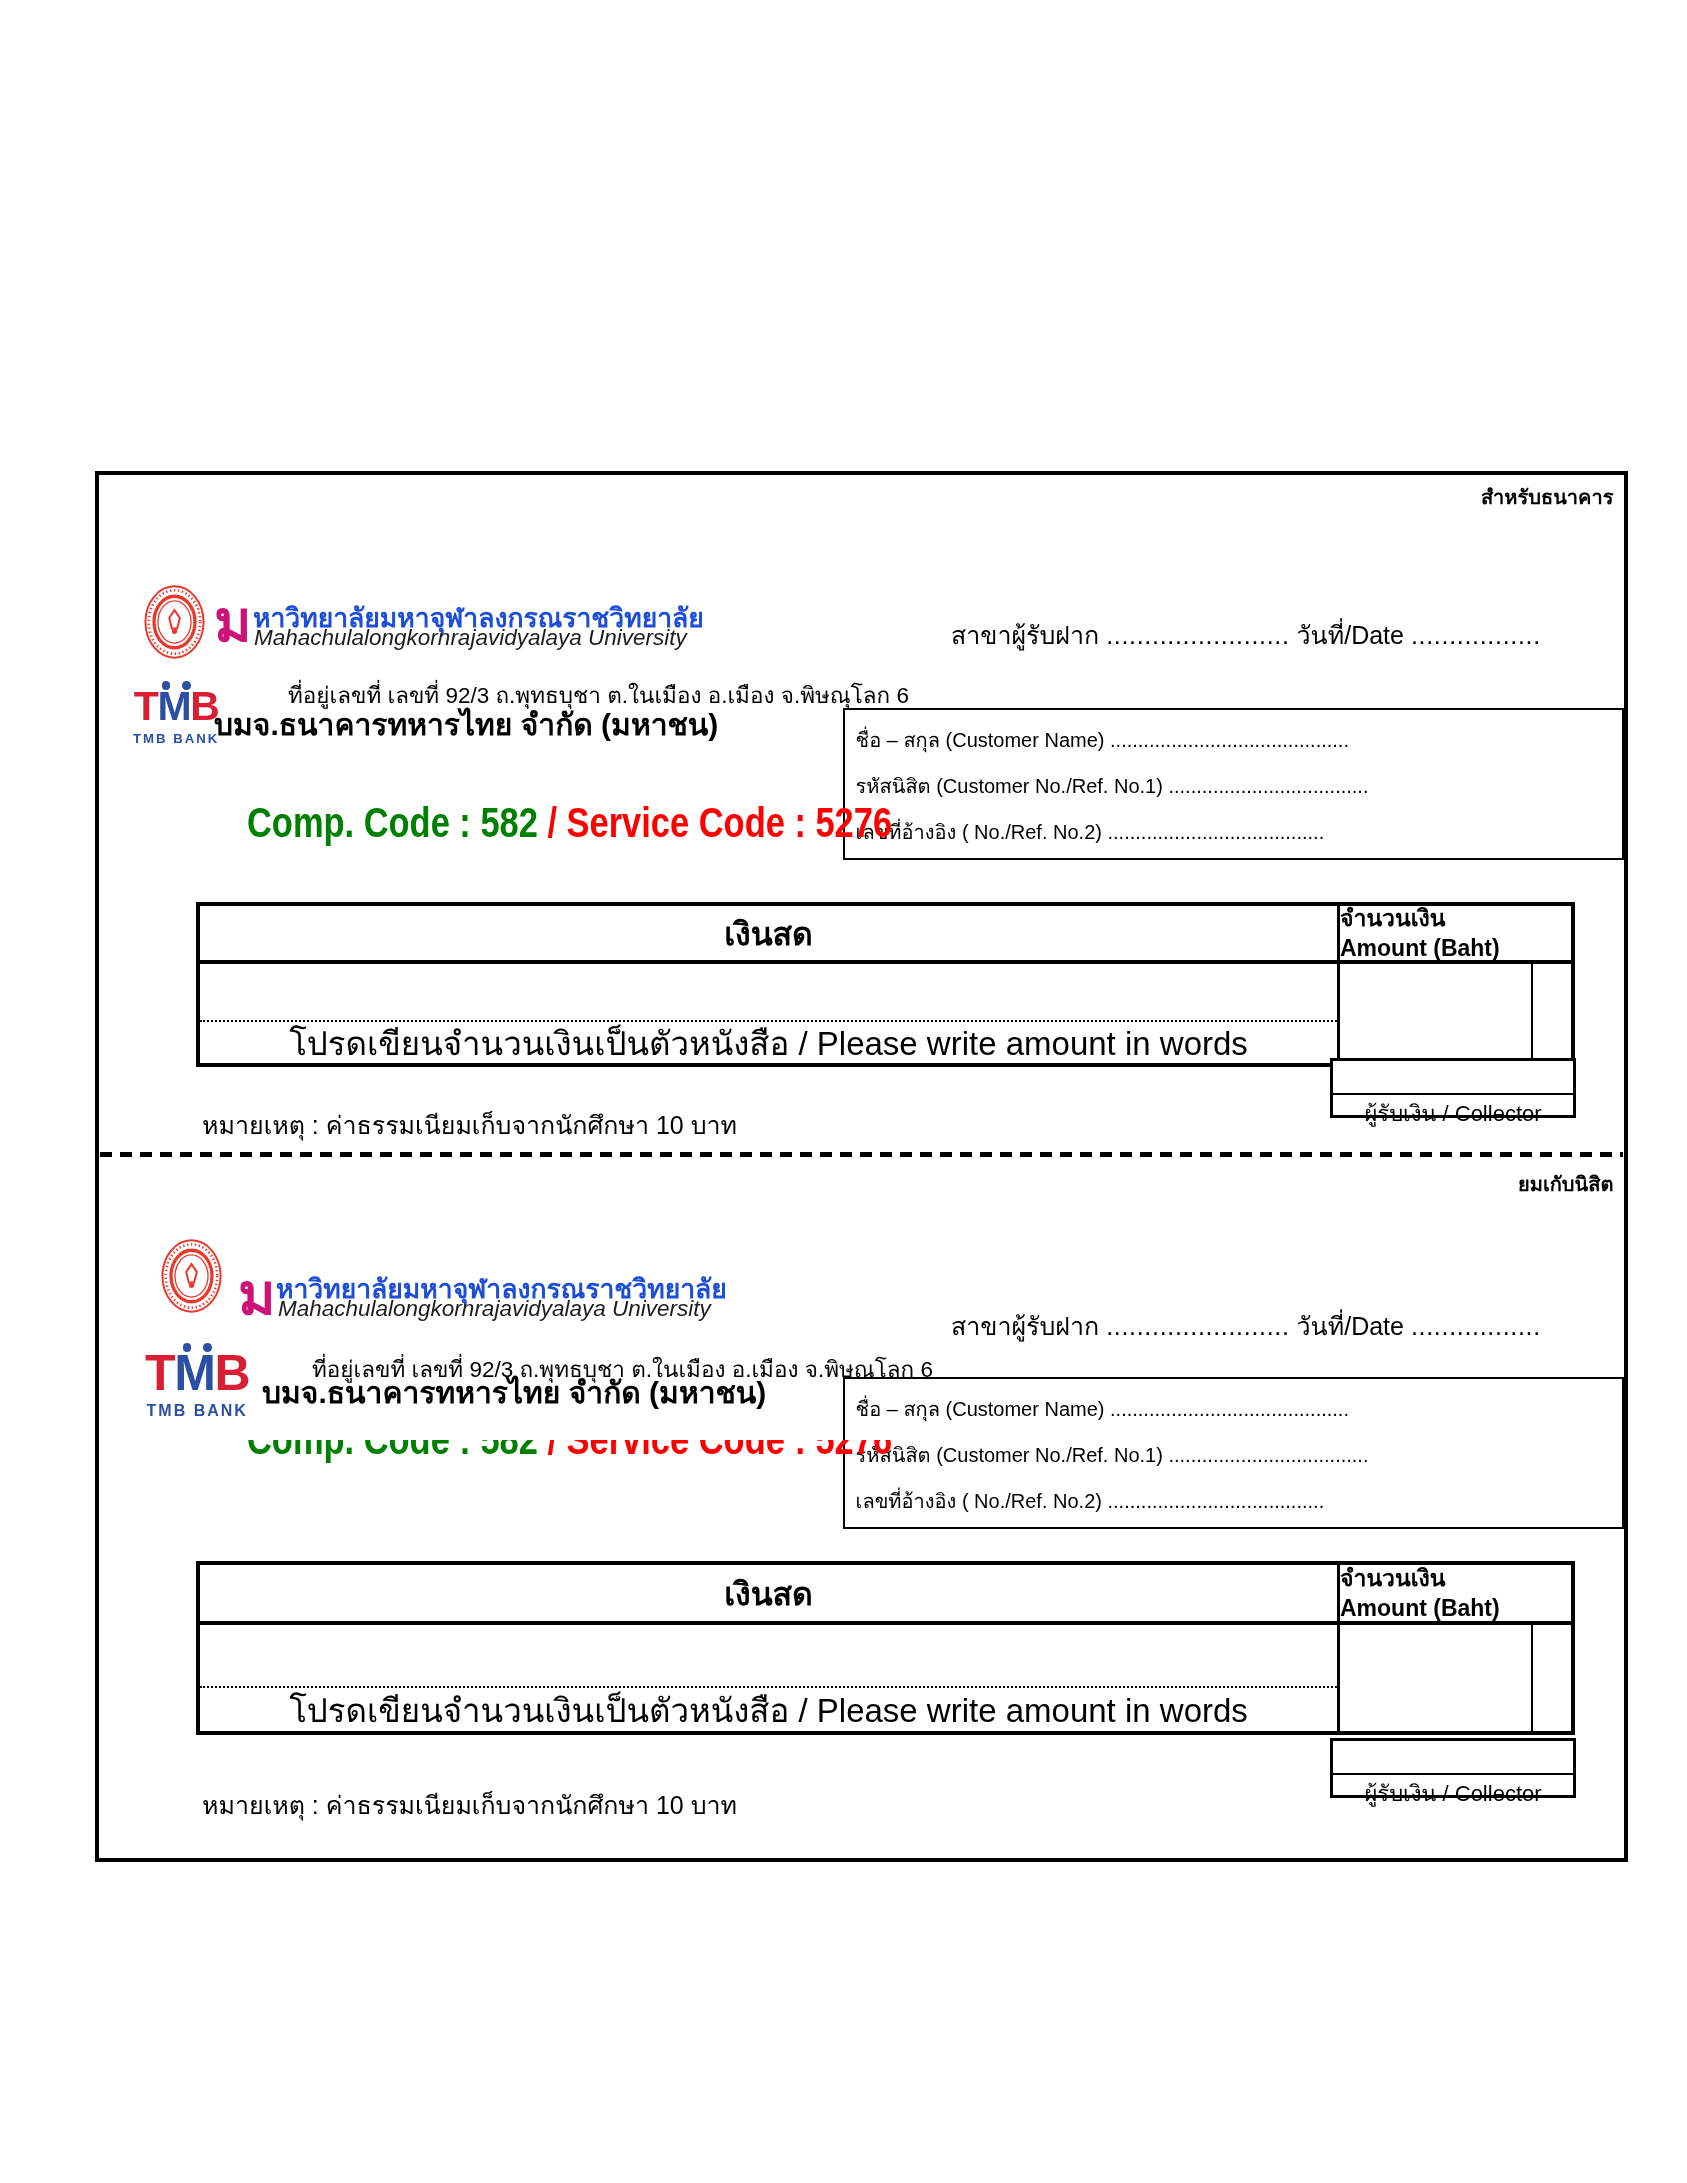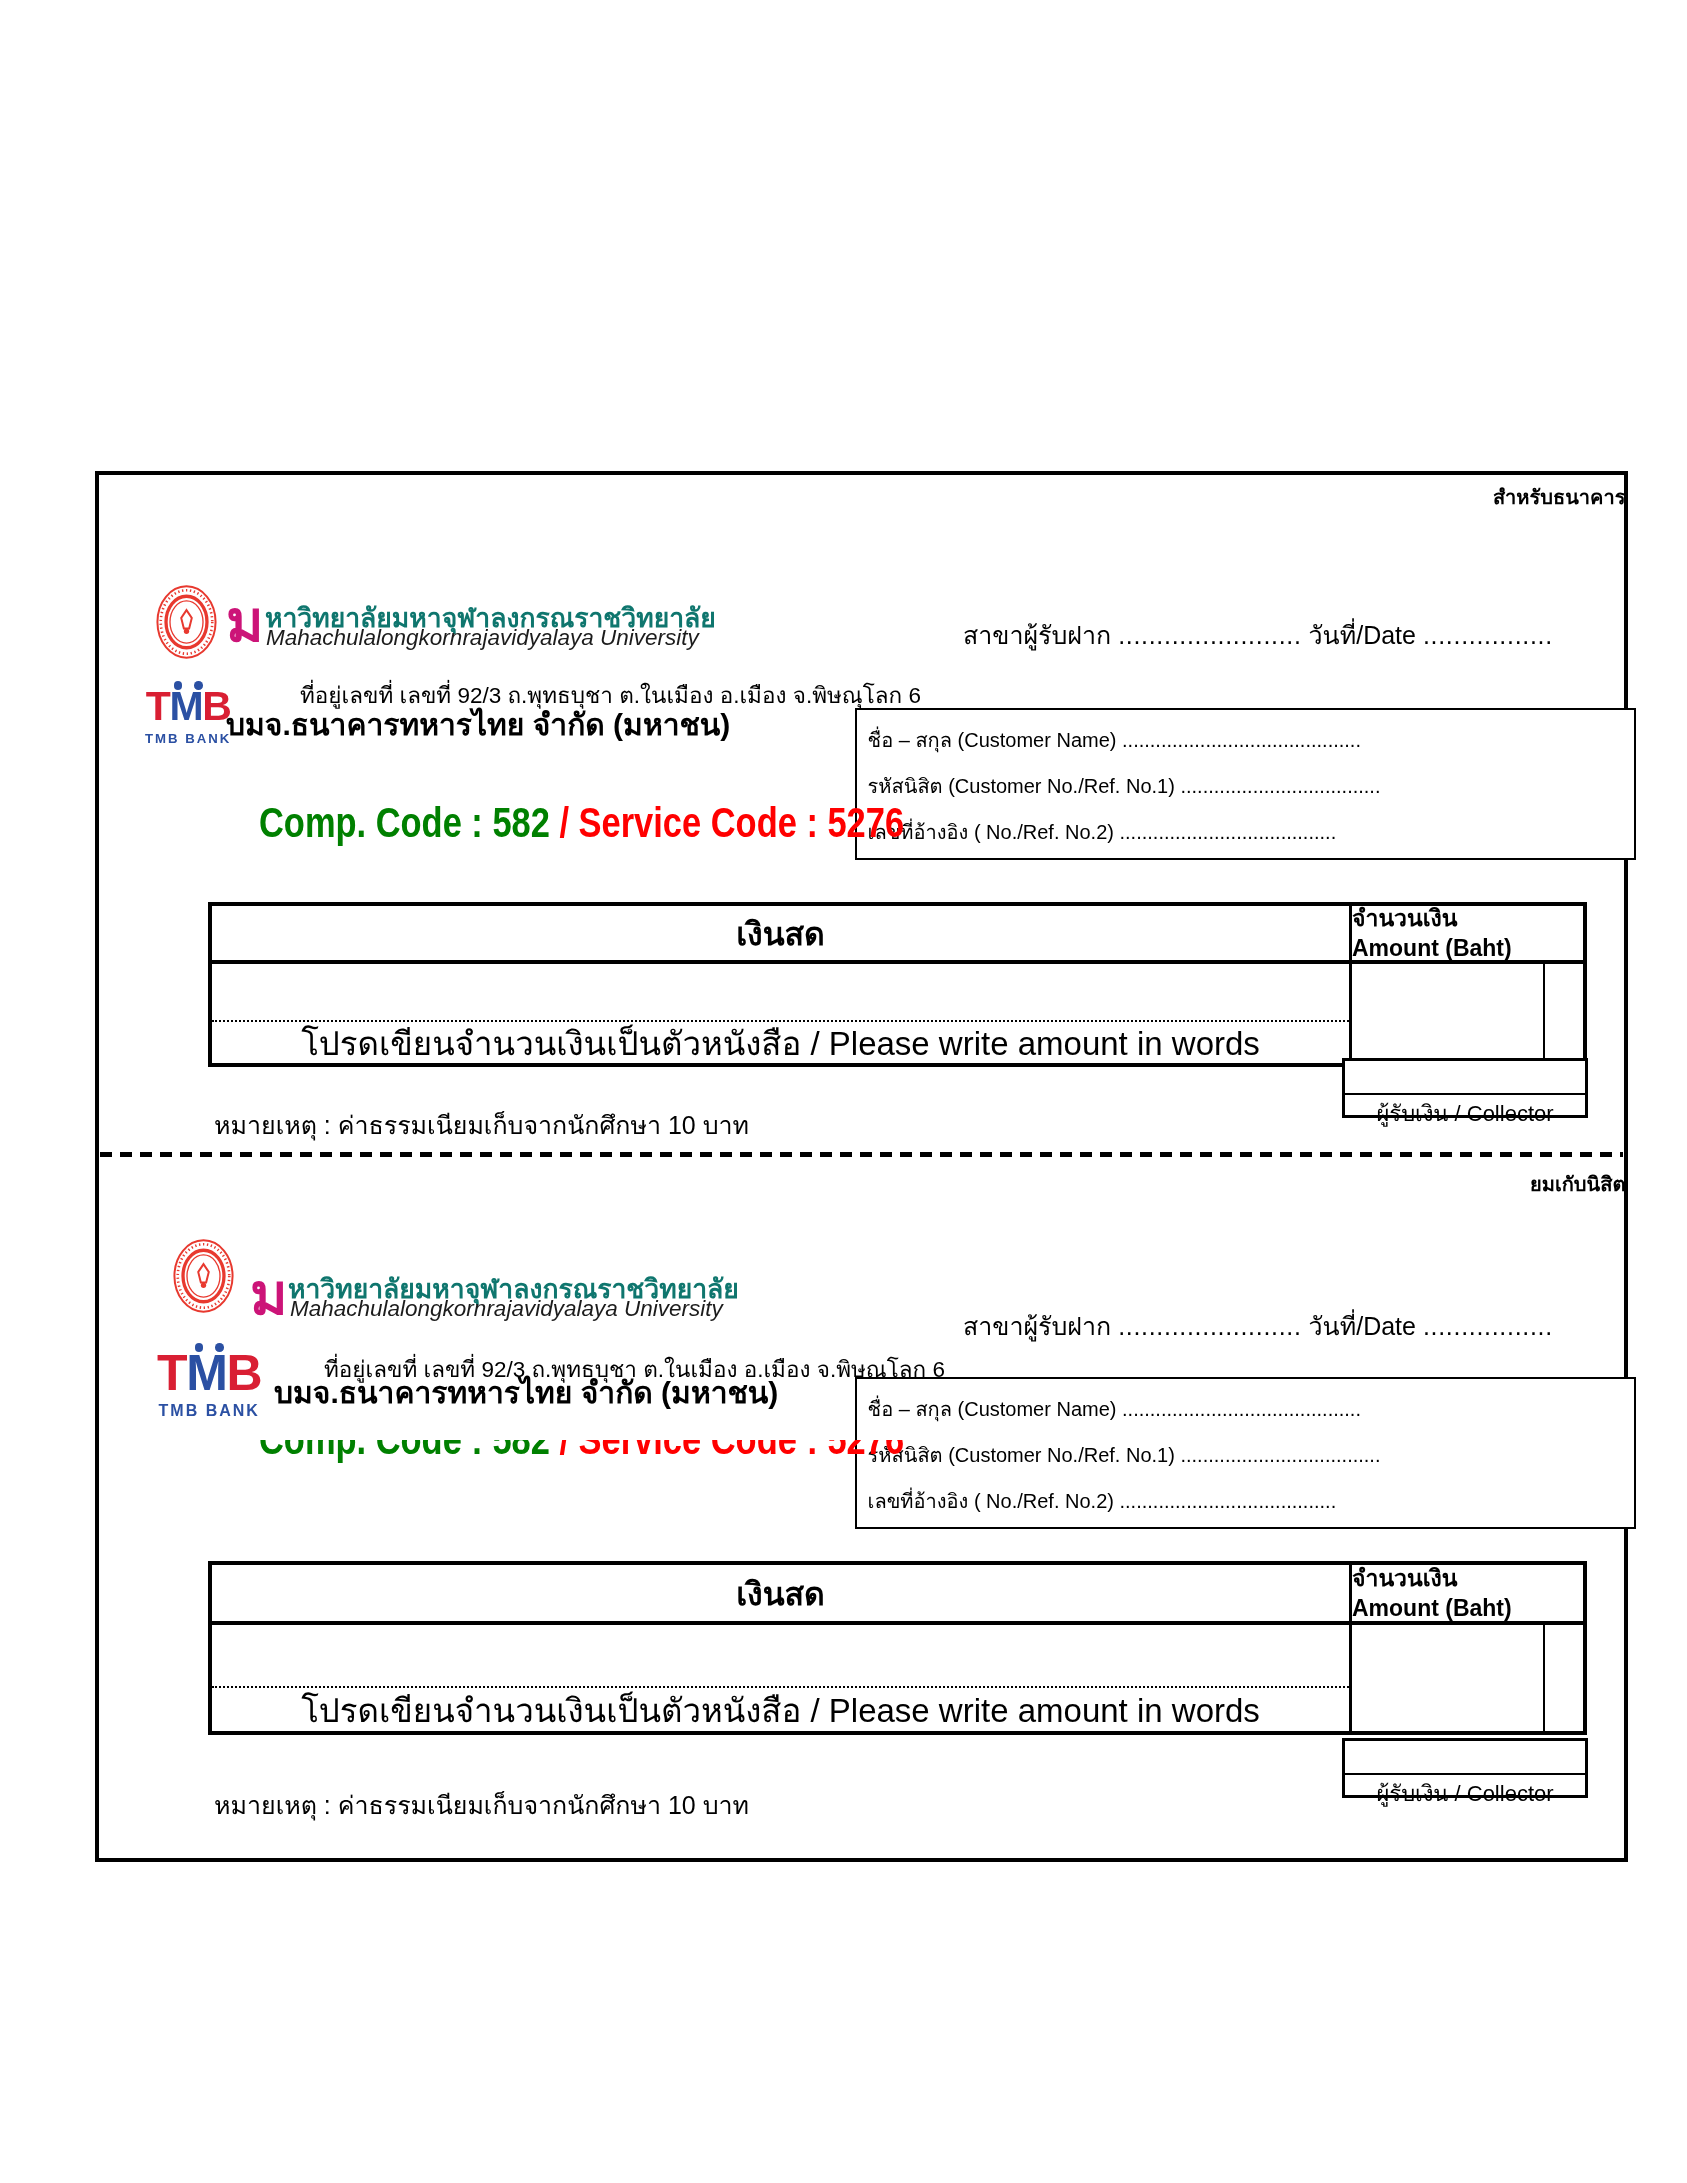--- a/index.html
+++ b/index.html
@@ -6,21 +6,21 @@
   html,body { background:#ffffff; }
   .page {
     position:relative; width:1687px; height:2183px; background:#fff;
     font-family:"Liberation Sans", sans-serif; color:#000; overflow:hidden;
   }
   
   .doc-frame {
     position:absolute; left:95px; top:471px; width:1533px; height:1391px;
     border:4.6px solid #000; background:#fff;
   }
-  .slip { position:absolute; left:16px; width:100%;text-decoration:underline; }
+  .slip { position:absolute; left:4px; width:100%;text-decoration:underline; }
   .slip--bank    { top:0;      height:677px; }
   .slip--student { top:681px; height:707px; }
   .divider-dashed {
     position:absolute; left:1.3px; right:1.3px; top:677px; height:5.3px;
     background:repeating-linear-gradient(90deg,#000 0 12px,transparent 12px 20px);
   }
   
   .slip--bank {
     --corner-t:6px;  --seal-l:41px; --seal-t:110px; --mo-l:111px; --mo-t:118px;
     --thai-l:150px; --thai-t:122px; --eng-l:151px; --eng-t:150px;
@@ -46,21 +46,21 @@
     font-size:20px; font-weight:bold;
   }
   
   .uni-seal { position:absolute; left:var(--seal-l); top:var(--seal-t); width:61px; height:74px; }
   .uni-mo {
     position:absolute; left:var(--mo-l); top:var(--mo-t);
     font-size:57px; font-weight:bold; color:#CC1478; line-height:1;
   }
   .uni-thai {
     position:absolute; left:var(--thai-l); top:var(--thai-t);
-    font-size:26.5px; font-weight:bold; color:#0f766e; white-space:nowrap;
+    font-size:26.5px; font-weight:bold; color:#1d4ed8; white-space:nowrap;
   }
   .uni-eng {
     position:absolute; left:var(--eng-l); top:var(--eng-t);
     font-size:22.5px; font-style:italic; font-weight:500; color:#1c1c1c; white-space:nowrap;
   }
   
   .branch-line {
     position:absolute; left:848px; top:var(--branch-t);
     font-size:25px; white-space:nowrap;
   }

